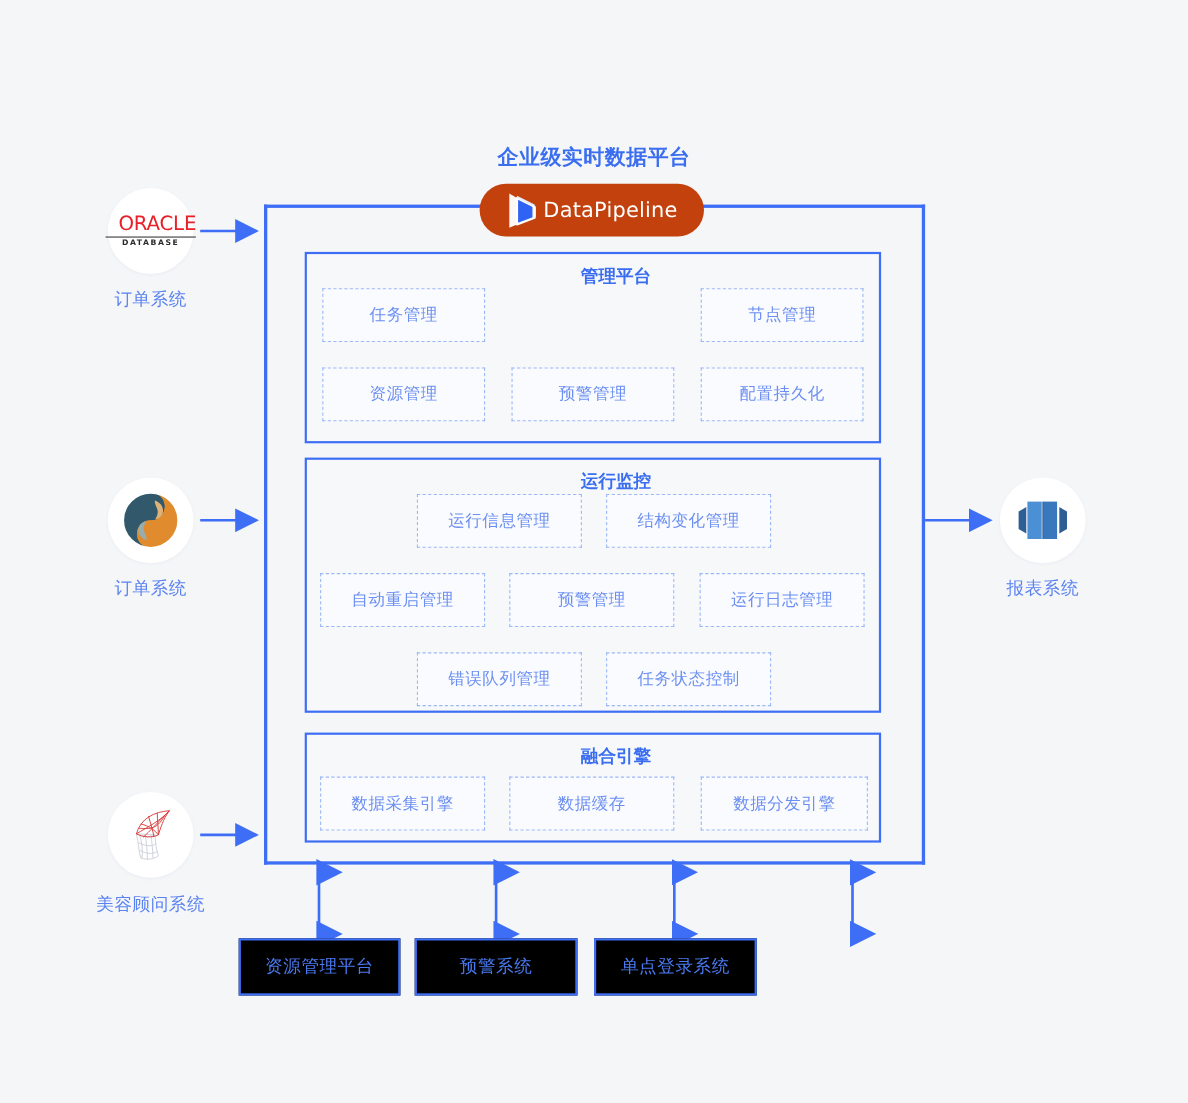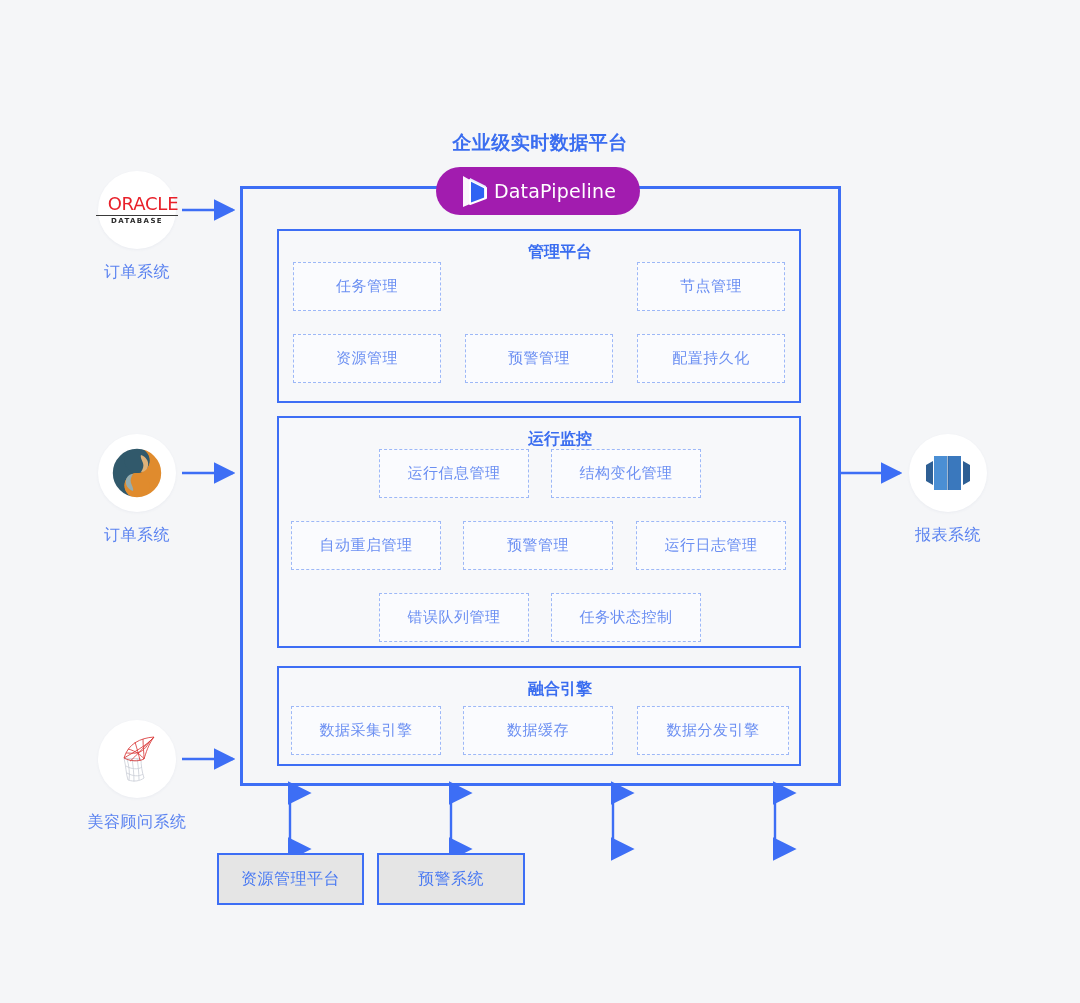--- a/index.html
+++ b/index.html
@@ -43,21 +43,21 @@
   
   .frame-edge { position: absolute; background: #3d6ef5; }
 
   
   .dp-badge {
     position: absolute;
     left: 436px;
     top: 167px;
     width: 204px;
     height: 48px;
-    background: #a21caf;
+    background: #c2410c;
     border-radius: 24px;
     display: flex;
     align-items: center;
     justify-content: center;
     gap: 4px;
     z-index: 6;
   }
   .dp-badge .dp-logo { width: 30px; height: 34px; display:block; }
   .dp-badge .dp-text {
     color: #ffffff;
@@ -94,21 +94,21 @@
     justify-content: center;
     color: #6b8ff2;
     font-size: 15px;
     letter-spacing: 0.5px;
   }
 
   
   .sysbox {
     position: absolute;
     border: 2px solid #3d6ef5;
-    background: #e5e5e5;
+    background: #000000;
     box-sizing: border-box;
     display: flex;
     align-items: center;
     justify-content: center;
     color: #4a7af2;
     font-size: 16px;
     letter-spacing: 0.5px;
   }
 
   
@@ -287,13 +287,14 @@
     <div class="chip" style="left: 379px; top: 593px; width: 150px; height: 49px;">错误队列管理</div>
     <div class="chip" style="left: 551px; top: 593px; width: 150px; height: 49px;">任务状态控制</div>
     <div class="panel" style="left: 277px; top: 666px; width: 524px; height: 100px;">
       <div class="panel-title">融合引擎</div>
     </div>
     <div class="chip" style="left: 291px; top: 706px; width: 150px; height: 49px;">数据采集引擎</div>
     <div class="chip" style="left: 463px; top: 706px; width: 150px; height: 49px;">数据缓存</div>
     <div class="chip" style="left: 637px; top: 706px; width: 152px; height: 49px;">数据分发引擎</div>
     <div class="sysbox" style="left: 217px; top: 853px; width: 147px; height: 52px;">资源管理平台</div>
     <div class="sysbox" style="left: 377px; top: 853px; width: 148px; height: 52px;">预警系统</div>
+    <div class="sysbox" style="left: 540px; top: 853px; width: 148px; height: 52px;">单点登录系统</div>
   </div>
 
 </body></html>

